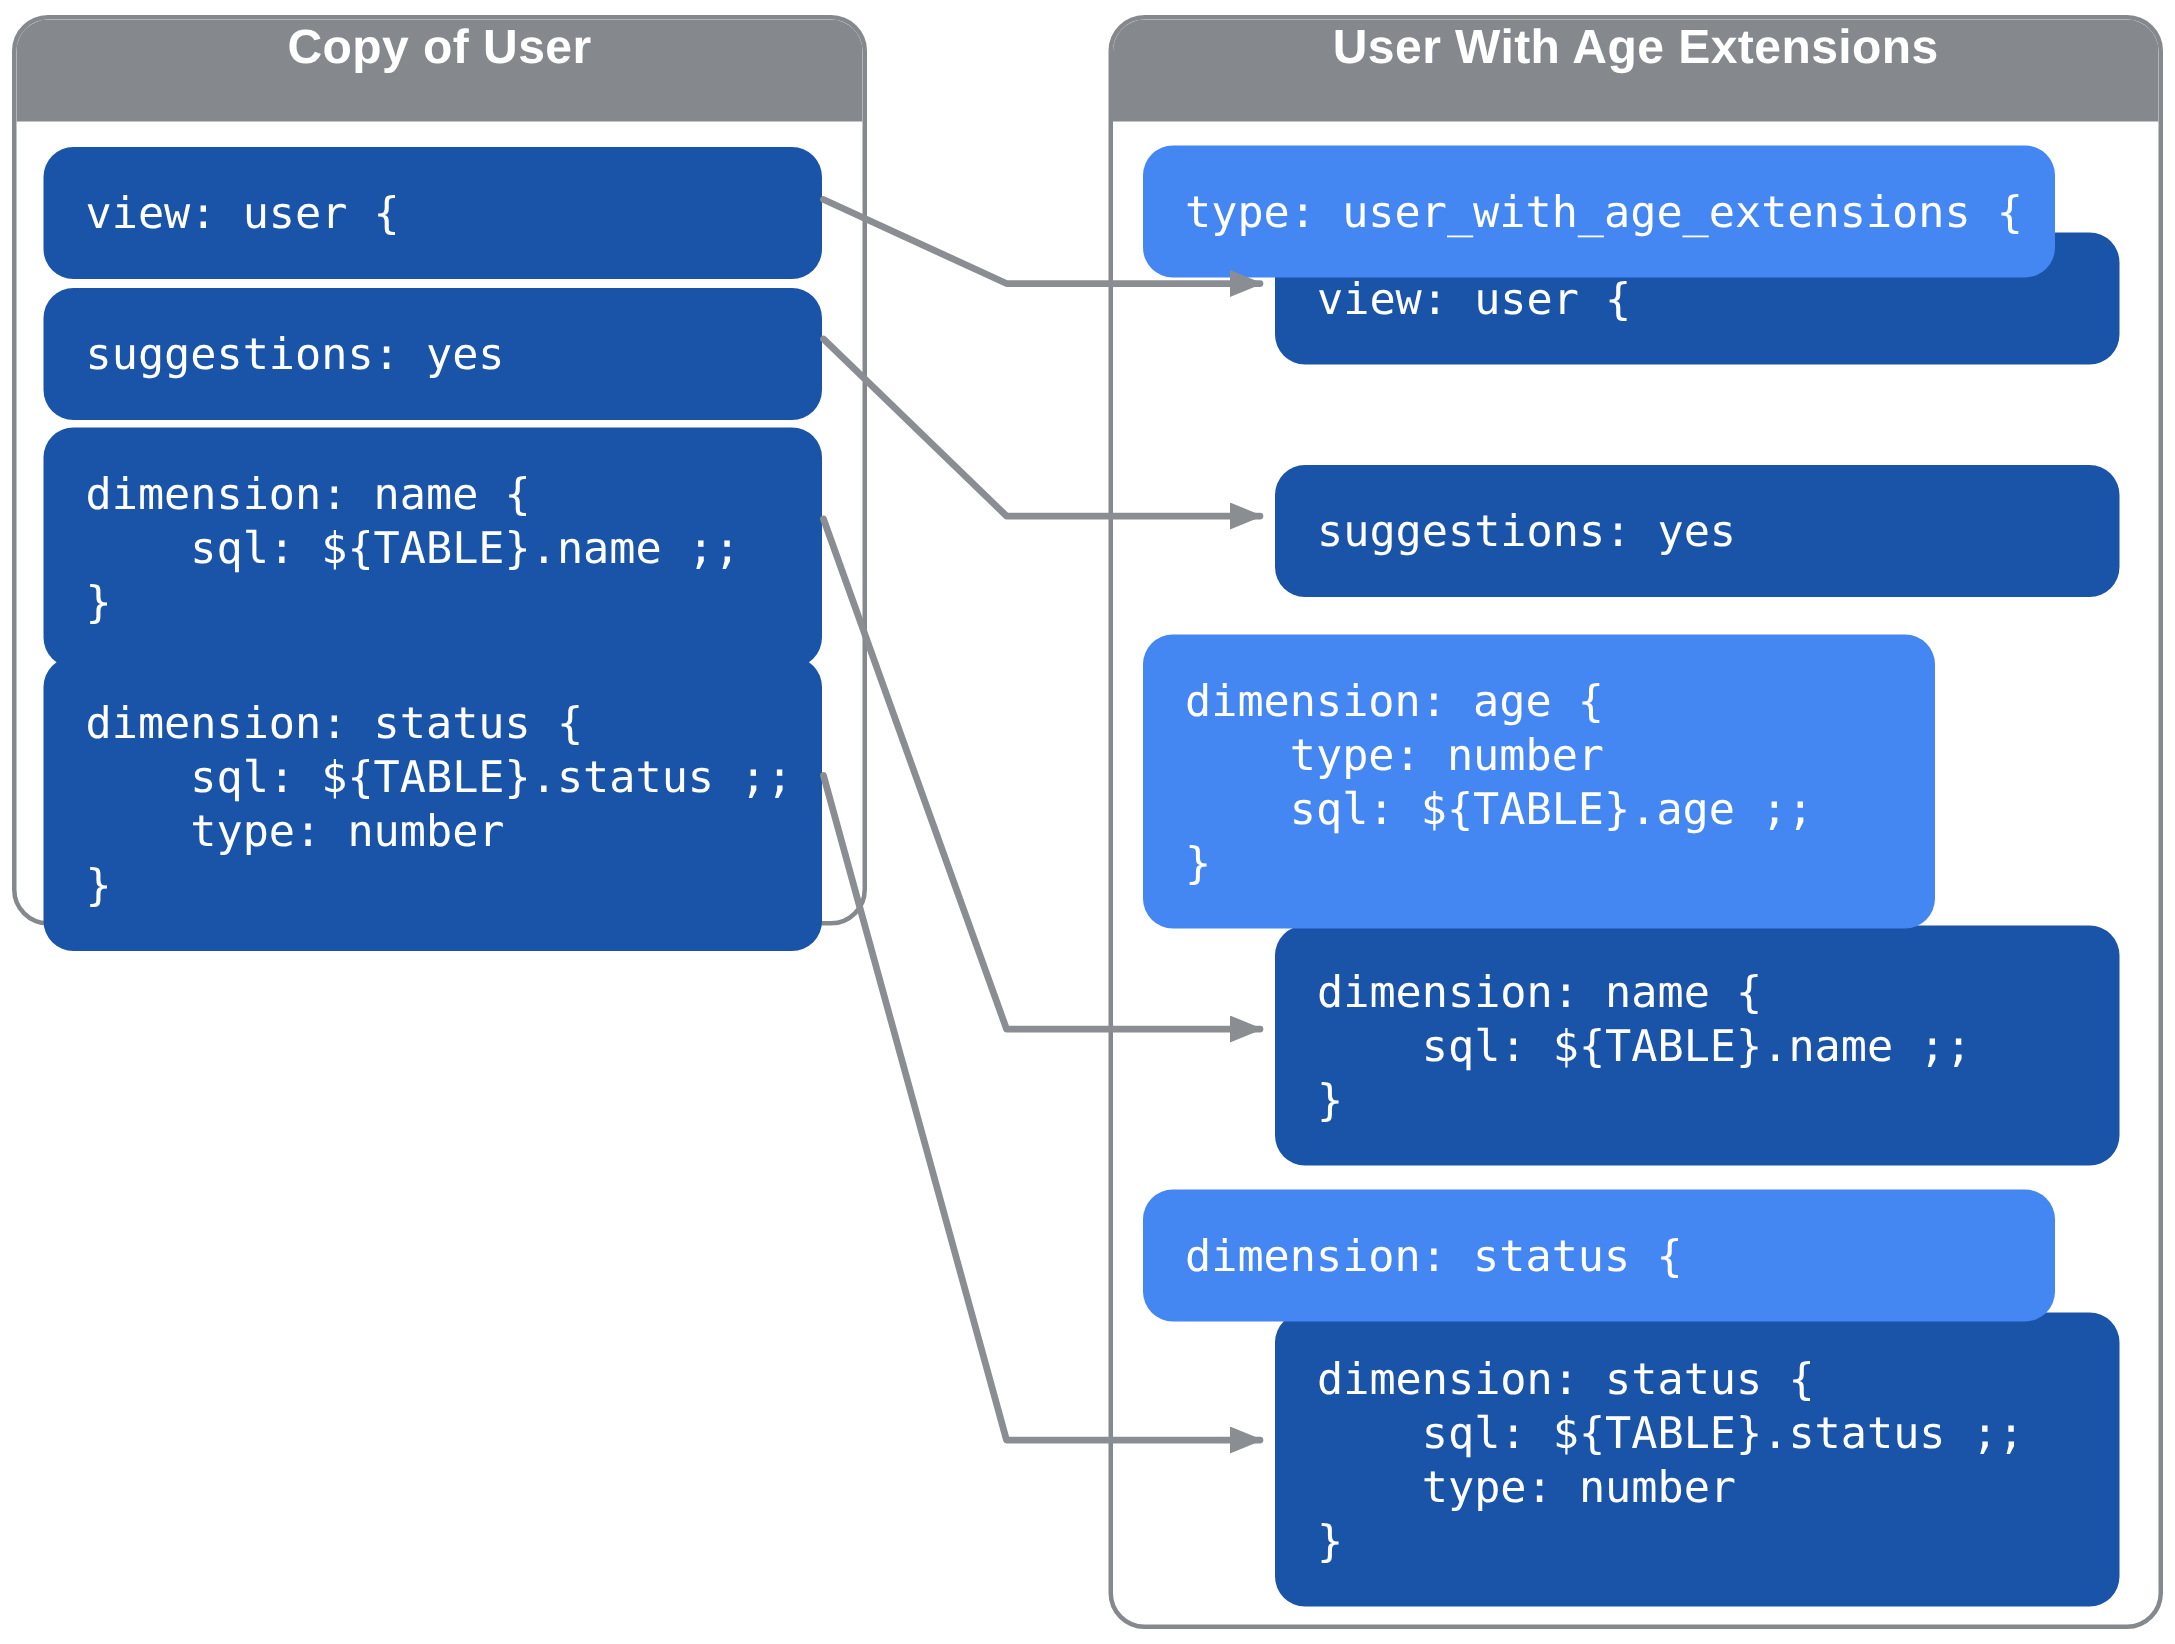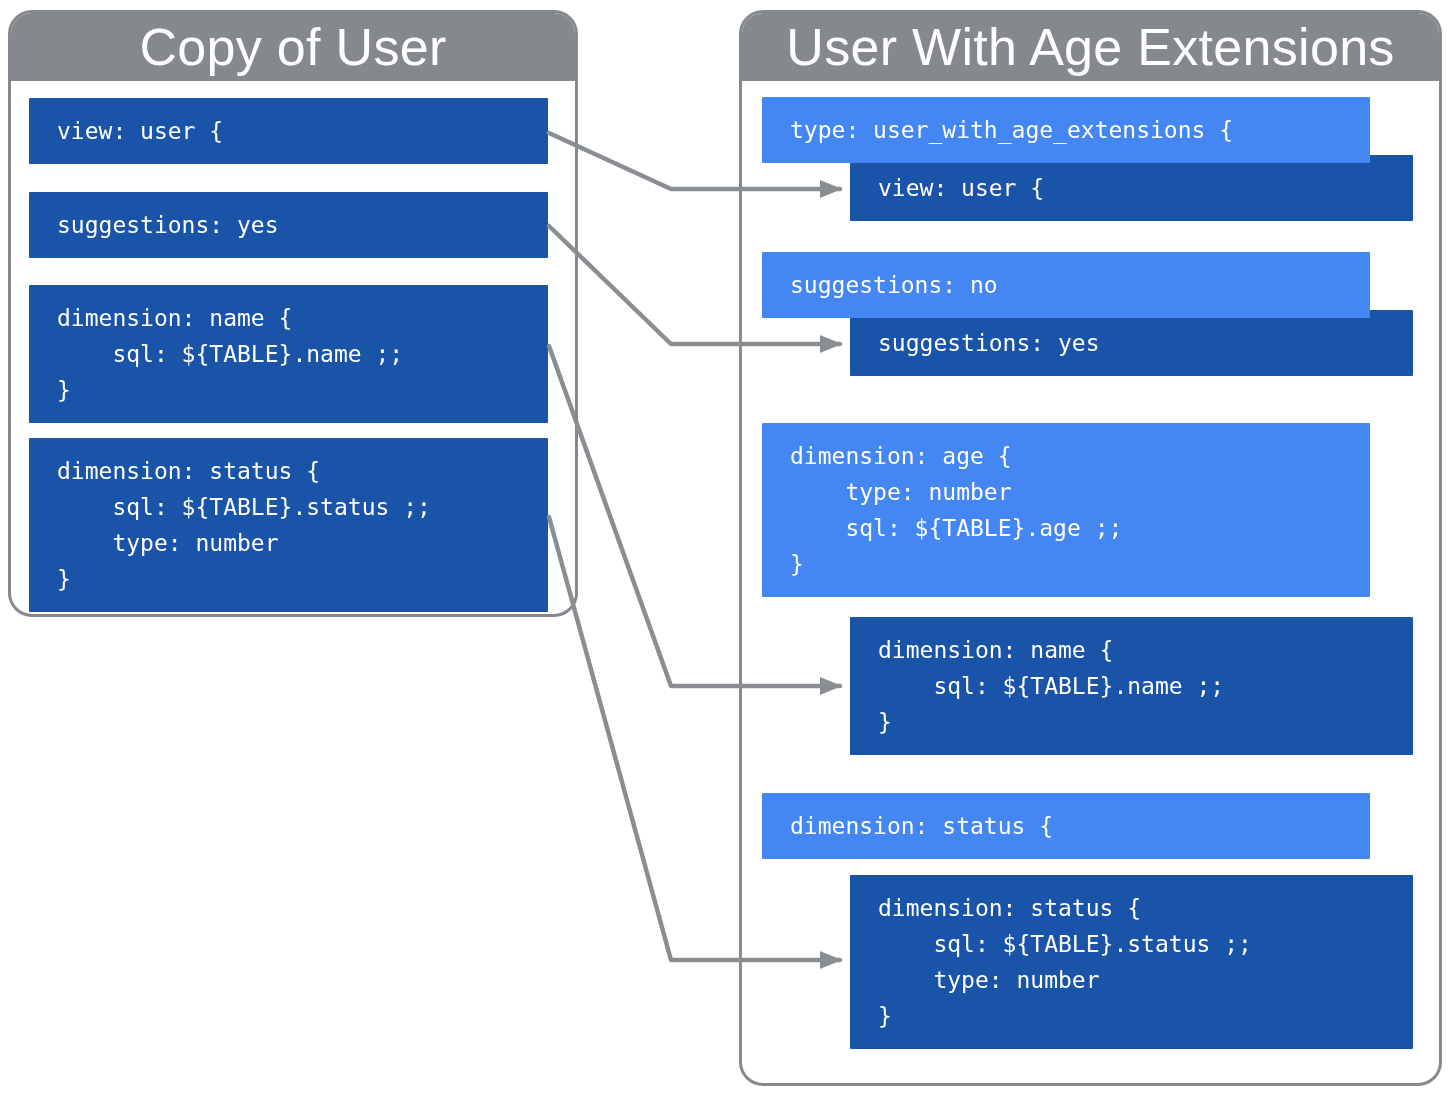--- a/index.html
+++ b/index.html
@@ -24,33 +24,33 @@
     position:absolute;
     background:#fff;
     border:3.5px solid var(--panel-gray);
     border-radius:24px;
     overflow:hidden;
     z-index:1;
   }
   .panel-header{
     height:68px;
     background:var(--panel-gray);
-    display:flex;align-items:center;justify-content:center;
+    display:flex;justify-content:center;
     color:var(--title-text);
-    font-size:52px;
-    font-weight:400;
+    font-size:32px;
+    font-weight:700;
     letter-spacing:0.3px;
   }
   .block{
     position:absolute;
-    border-radius:1px;
-    padding:15px 28px;
+    border-radius:20px;
+    padding:26px 28px;
     color:var(--code-text);
     font-family:"DejaVu Sans Mono","Liberation Mono",monospace;
-    font-size:23px;
+    font-size:29px;
     line-height:36px;
   }
   .block.dark{background:var(--dark-blue);z-index:2;}
   .block.light{background:var(--light-blue);z-index:3;}
   .ln{white-space:pre;}
   svg.arrow-layer{
     position:absolute;left:0;top:0;
     width:1450px;height:1096px;
     z-index:10;
     pointer-events:none;
@@ -102,29 +102,26 @@
   </section>
 
   <div class="block light" style="left:762px;top:97px;width:608px">
     <div class="ln">type: user_with_age_extensions {</div>
   </div>
 
   <div class="block dark" style="left:850px;top:155px;width:563px">
     <div class="ln">view: user {</div>
   </div>
 
-  <div class="block light" style="left:762px;top:252px;width:608px">
-    <div class="ln">suggestions: no</div>
-  </div>
 
   <div class="block dark" style="left:850px;top:310px;width:563px">
     <div class="ln">suggestions: yes</div>
   </div>
 
-  <div class="block light" style="left:762px;top:423px;width:608px">
+  <div class="block light" style="left:762px;top:423px;width:528px">
     <div class="ln">dimension: age {</div>
     <div class="ln">    type: number</div>
     <div class="ln">    sql: ${TABLE}.age ;;</div>
     <div class="ln">}</div>
   </div>
 
   <div class="block dark" style="left:850px;top:617px;width:563px">
     <div class="ln">dimension: name {</div>
     <div class="ln">    sql: ${TABLE}.name ;;</div>
     <div class="ln">}</div>

